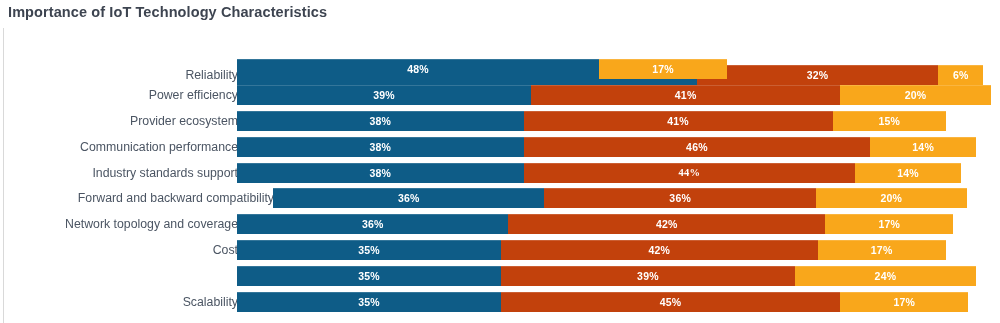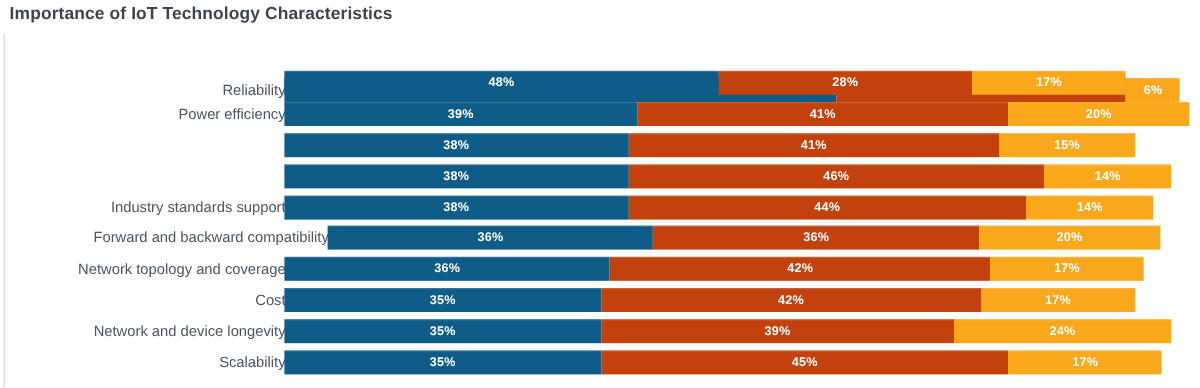--- a/index.html
+++ b/index.html
@@ -67,50 +67,51 @@
   <div id="left-rule"></div>
 
   <div id="chart-title">Importance of IoT Technology Characteristics</div>
 
   <div id="plot">
       <div class="row" style="top: 3px; margin-top: 32px;">
         <div class="cat-label">Reliability</div>
         <div class="bar"><div class="seg s-critical" title="Critical: 61%" style="width: 459.94px;"><span class="seg-label">61%</span></div><div class="seg s-very" title="Very important: 32%" style="width: 241.28px;"><span class="seg-label">32%</span></div><div class="seg s-somewhat" title="Somewhat important: 6%" style="width: 45.24px;"><span class="seg-label">6%</span></div></div>
       </div>
       <div class="row" style="top: 28.9px;">
-        <div class="bar"><div class="seg s-critical" title="Critical: 48%" style="width: 361.92px;"><span class="seg-label">48%</span></div><div class="seg s-very" title="Very important: 28%" style="width: 211.12px;"><span class="seg-label">28%</span></div><div class="seg s-somewhat" title="Somewhat important: 17%" style="width: 128.18px;"><span class="seg-label">17%</span></div></div>
+        <div class="bar"><div class="seg s-critical" title="Critical: 48%" style="width: 361.92px;"><span class="seg-label">48%</span></div><div class="seg s-somewhat" title="Somewhat important: 17%" style="width: 128.18px;"><span class="seg-label">17%</span></div></div>
       </div>
       <div class="row" style="top: 54.8px;">
         <div class="cat-label">Power efficiency</div>
         <div class="bar"><div class="seg s-critical" title="Critical: 39%" style="width: 294.06px;"><span class="seg-label">39%</span></div><div class="seg s-very" title="Very important: 41%" style="width: 309.14px;"><span class="seg-label">41%</span></div><div class="seg s-somewhat" title="Somewhat important: 20%" style="width: 150.8px;"><span class="seg-label">20%</span></div></div>
       </div>
       <div class="row" style="top: 80.7px;">
+        <div class="cat-label">Provider ecosystem</div>
         <div class="bar"><div class="seg s-critical" title="Critical: 38%" style="width: 286.52px;"><span class="seg-label">38%</span></div><div class="seg s-very" title="Very important: 41%" style="width: 309.14px;"><span class="seg-label">41%</span></div><div class="seg s-somewhat" title="Somewhat important: 15%" style="width: 113.1px;"><span class="seg-label">15%</span></div></div>
       </div>
       <div class="row" style="top: 106.6px;">
+        <div class="cat-label">Communication performance</div>
         <div class="bar"><div class="seg s-critical" title="Critical: 38%" style="width: 286.52px;"><span class="seg-label">38%</span></div><div class="seg s-very" title="Very important: 46%" style="width: 346.84px;"><span class="seg-label">46%</span></div><div class="seg s-somewhat" title="Somewhat important: 14%" style="width: 105.56px;"><span class="seg-label">14%</span></div></div>
       </div>
       <div class="row" style="top: 132.5px;">
         <div class="cat-label">Industry standards support</div>
-        <div class="bar"><div class="seg s-critical" title="Critical: 38%" style="width: 286.52px;"><span class="seg-label">38%</span></div><div class="seg s-very" title="Very important: 44%" style="width: 331.76px;"><span class="seg-label">44%</span></div><div class="seg s-somewhat" title="Somewhat important: 14%" style="width: 105.56px;"><span class="seg-label">14%</span></div></div>
+        <div class="bar"><div class="seg s-critical" title="Critical: 38%" style="width: 286.52px;"><span class="seg-label">38%</span></div><div class="seg s-very" title="Very important: 44%" style="width: 331.76px; font-family: Liberation Serif, serif;"><span class="seg-label">44%</span></div><div class="seg s-somewhat" title="Somewhat important: 14%" style="width: 105.56px;"><span class="seg-label">14%</span></div></div>
       </div>
       <div class="row" style="top: 158.4px; margin-left: 36px;">
         <div class="cat-label">Forward and backward compatibility</div>
         <div class="bar"><div class="seg s-critical" title="Critical: 36%" style="width: 271.44px;"><span class="seg-label">36%</span></div><div class="seg s-very" title="Very important: 36%" style="width: 271.44px;"><span class="seg-label">36%</span></div><div class="seg s-somewhat" title="Somewhat important: 20%" style="width: 150.8px;"><span class="seg-label">20%</span></div></div>
       </div>
       <div class="row" style="top: 184.3px;">
         <div class="cat-label">Network topology and coverage</div>
         <div class="bar"><div class="seg s-critical" title="Critical: 36%" style="width: 271.44px;"><span class="seg-label">36%</span></div><div class="seg s-very" title="Very important: 42%" style="width: 316.68px;"><span class="seg-label">42%</span></div><div class="seg s-somewhat" title="Somewhat important: 17%" style="width: 128.18px;"><span class="seg-label">17%</span></div></div>
       </div>
       <div class="row" style="top: 210.2px;">
         <div class="cat-label">Cost</div>
         <div class="bar"><div class="seg s-critical" title="Critical: 35%" style="width: 263.9px;"><span class="seg-label">35%</span></div><div class="seg s-very" title="Very important: 42%" style="width: 316.68px;"><span class="seg-label">42%</span></div><div class="seg s-somewhat" title="Somewhat important: 17%" style="width: 128.18px;"><span class="seg-label">17%</span></div></div>
       </div>
       <div class="row" style="top: 236.1px;">
-        <div class="cat-label">Network and device longevity</div>
         <div class="bar"><div class="seg s-critical" title="Critical: 35%" style="width: 263.9px;"><span class="seg-label">35%</span></div><div class="seg s-very" title="Very important: 39%" style="width: 294.06px;"><span class="seg-label">39%</span></div><div class="seg s-somewhat" title="Somewhat important: 24%" style="width: 180.96px;"><span class="seg-label">24%</span></div></div>
       </div>
       <div class="row" style="top: 262px;">
         <div class="cat-label">Scalability</div>
         <div class="bar"><div class="seg s-critical" title="Critical: 35%" style="width: 263.9px;"><span class="seg-label">35%</span></div><div class="seg s-very" title="Very important: 45%" style="width: 339.3px;"><span class="seg-label">45%</span></div><div class="seg s-somewhat" title="Somewhat important: 17%" style="width: 128.18px;"><span class="seg-label">17%</span></div></div>
       </div>
     </div>
 
 </div>
 

